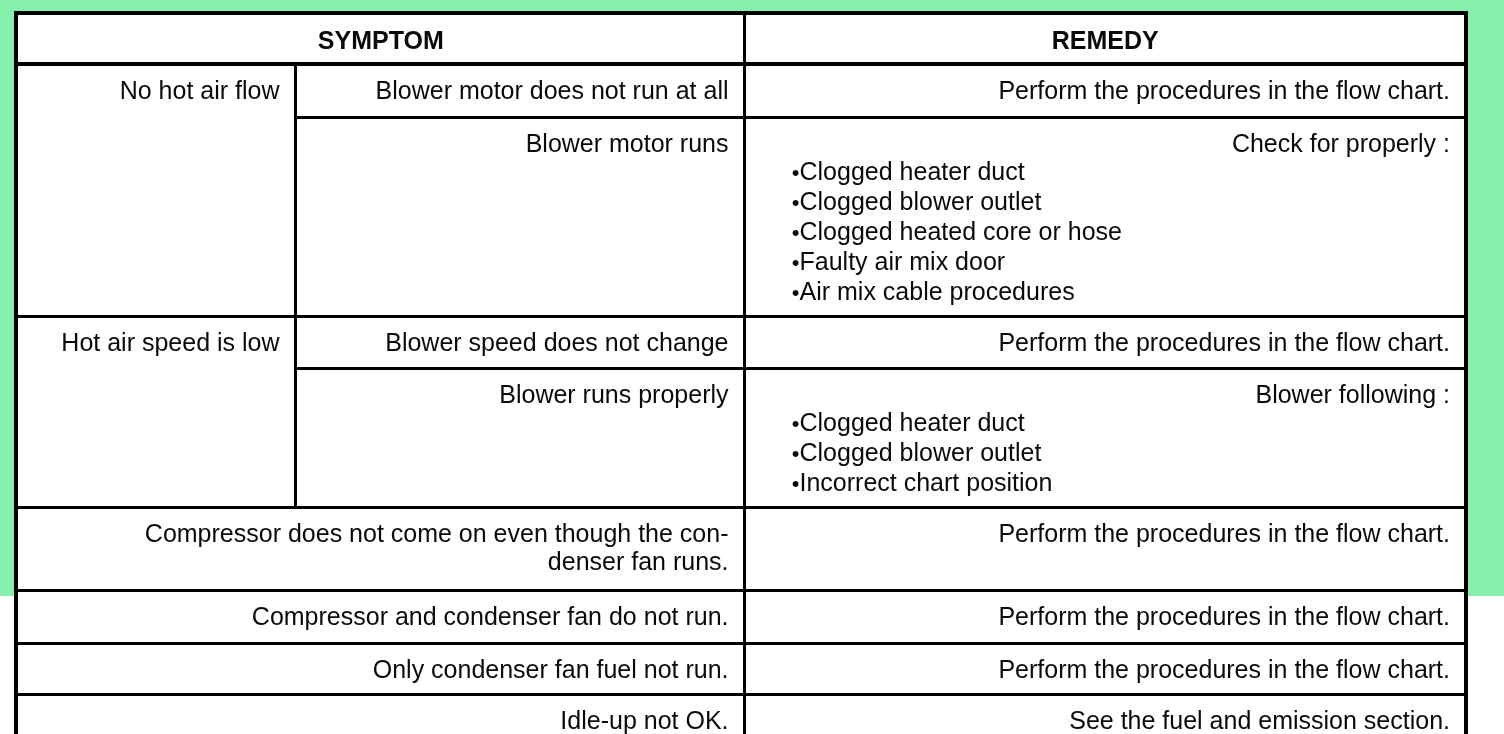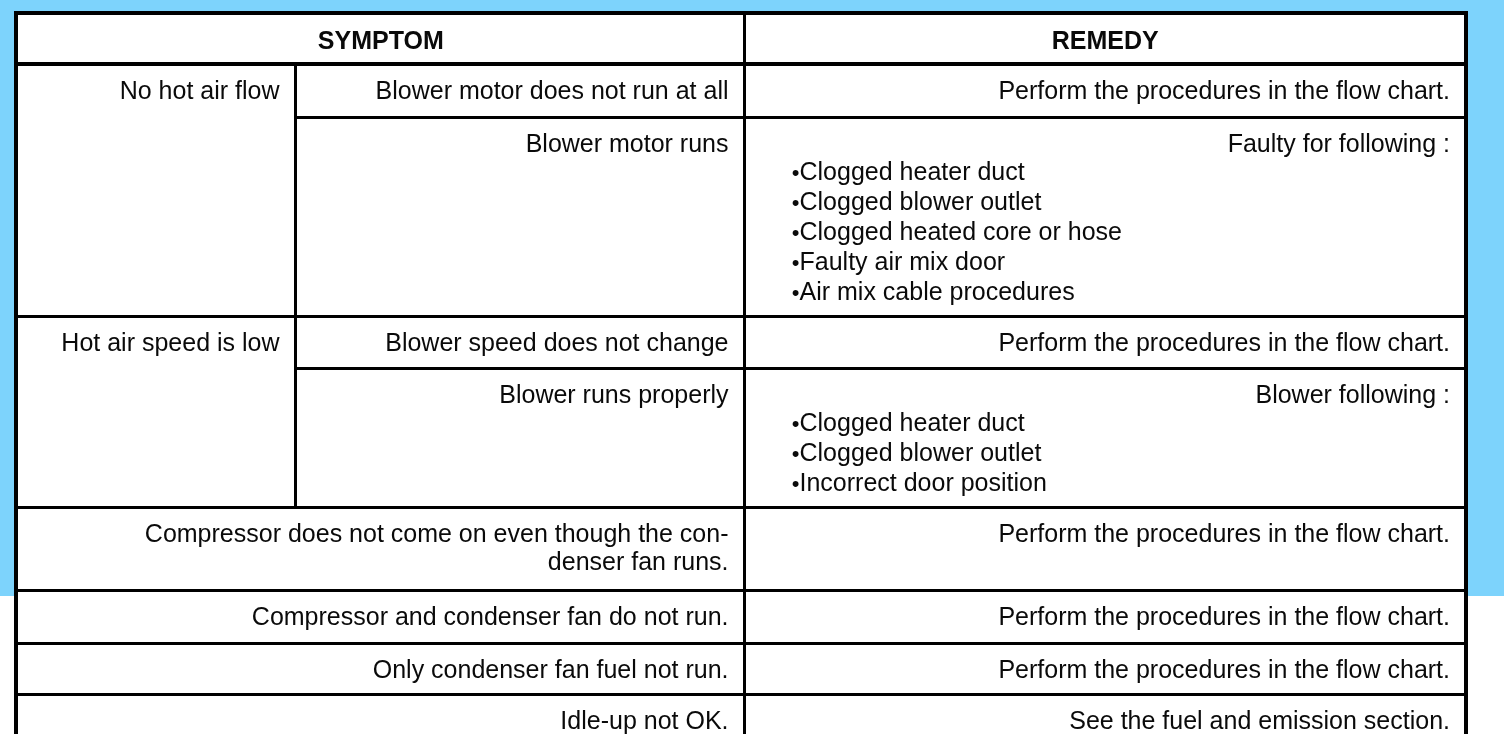--- a/index.html
+++ b/index.html
@@ -9,21 +9,21 @@
     width: 1504px;
     height: 734px;
     overflow: hidden;
     font-family: "Liberation Sans", sans-serif;
     color: #0a0a0a;
   }
   .page {
     position: relative;
     width: 1504px;
     height: 596px;
-    background: #7dd3fc;
+    background: #86efac;
   }
   table.trouble {
     position: absolute;
     left: 14px;
     top: 11px;
     width: 1450px;
     border-collapse: collapse;
     table-layout: fixed;
     background: #ffffff;
   }
@@ -95,21 +95,21 @@
     <tbody>
       <tr class="rh1">
         <td rowspan="2" class="group-cell">No hot air flow</td>
         <td>Blower motor does not run at all</td>
         <td>Perform the procedures in the flow chart.</td>
       </tr>
 
       <tr class="rh2">
         <td>Blower motor runs</td>
         <td>
-          <div>Faulty for following :</div>
+          <div>Check for properly :</div>
           <ul class="blist">
             <li>
                 <span class="bullet">•</span>
                 <span>Clogged heater duct</span>
               </li>
             <li>
                 <span class="bullet">•</span>
                 <span>Clogged blower outlet</span>
               </li>
             <li>
@@ -142,21 +142,21 @@
             <li>
                 <span class="bullet">•</span>
                 <span>Clogged heater duct</span>
               </li>
             <li>
                 <span class="bullet">•</span>
                 <span>Clogged blower outlet</span>
               </li>
             <li>
                 <span class="bullet">•</span>
-                <span>Incorrect door position</span>
+                <span>Incorrect chart position</span>
               </li>
           </ul>
         </td>
       </tr>
 
       <tr class="rh5">
         <td colspan="2" class="prewrap thick-top">Compressor does not come on even though the con-
 denser fan runs.</td>
         <td class="thick-top">Perform the procedures in the flow chart.</td>
       </tr>

